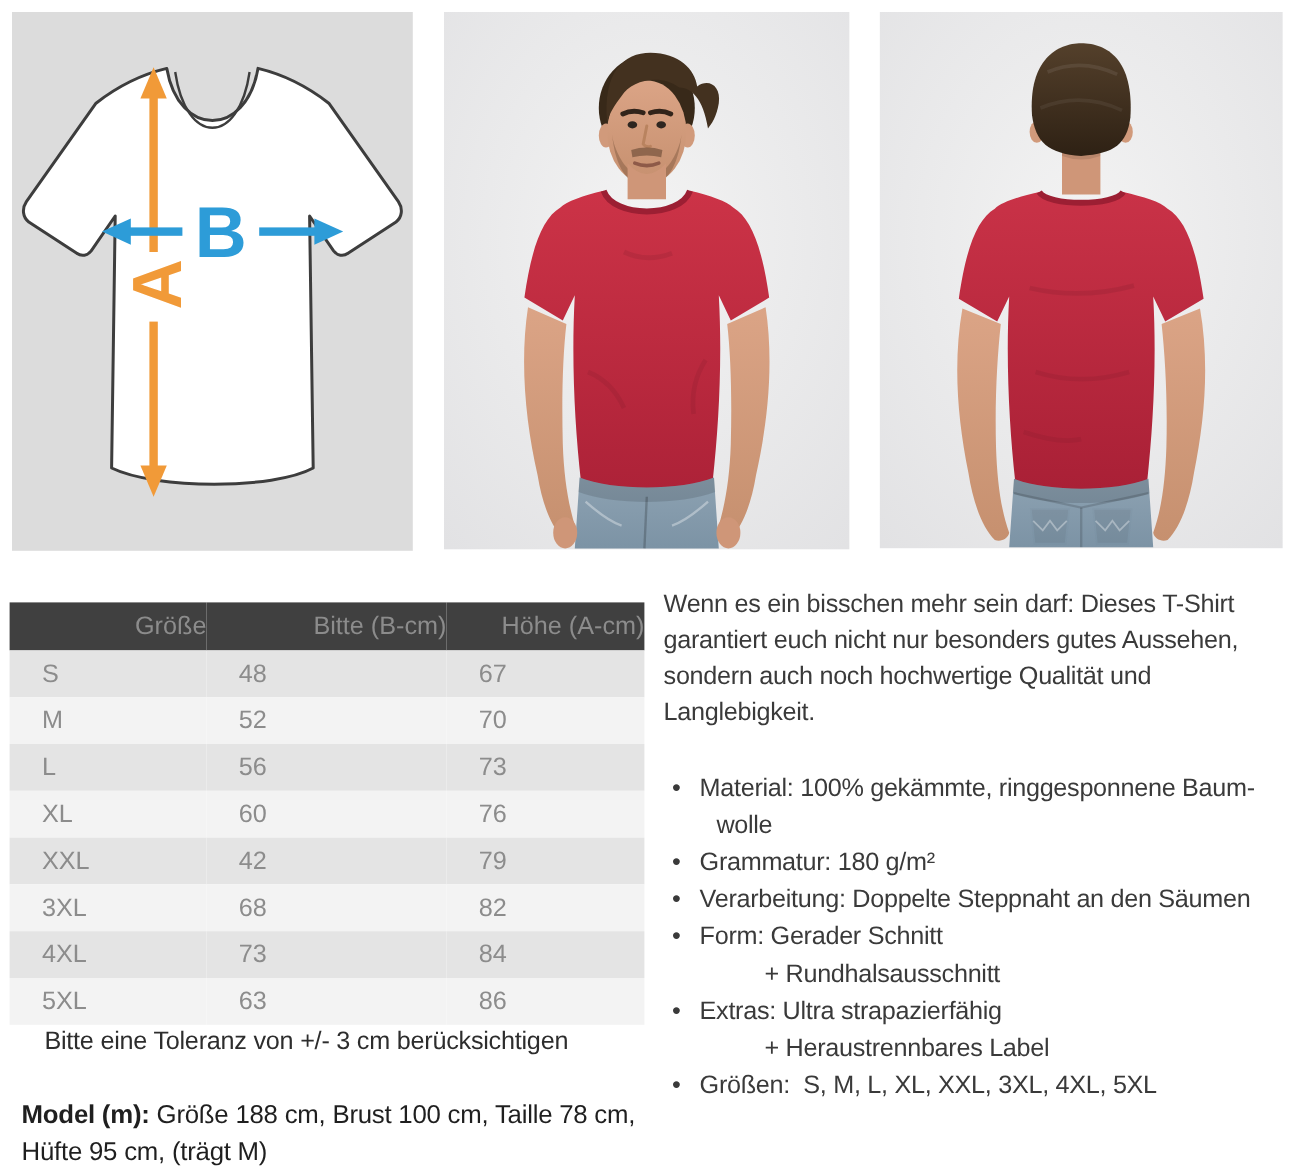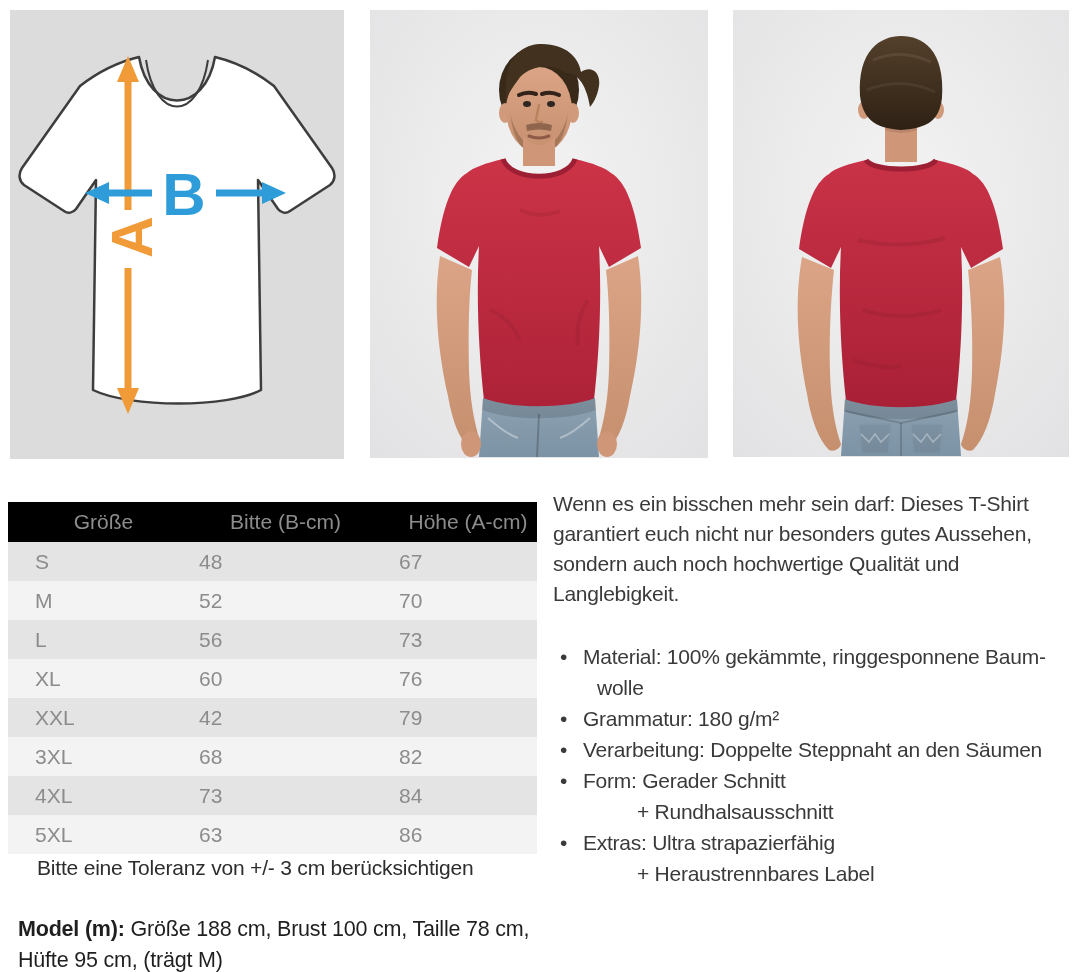--- a/index.html
+++ b/index.html
@@ -10,21 +10,21 @@
   .diagram-panel{position:absolute;left:10px;top:10px;width:334px;height:449px;background:#DCDCDC;}
   .photo{position:absolute;top:10px;}
   .photo-front{left:370px;width:338px;height:448px;}
   .photo-back{left:733px;width:336px;height:447px;}
   .photo svg,.diagram-panel svg{display:block;width:100%;height:100%;}
 
   
   table.size-chart{position:absolute;left:8px;top:502px;width:529px;border-collapse:collapse;
         font-size:21px;color:#8C8C8C;table-layout:fixed;}
   table.size-chart col.c1{width:164px;} table.size-chart col.c2{width:200px;} table.size-chart col.c3{width:165px;}
-  table.size-chart th{font-weight:normal;text-align:center;height:40px;padding:0 0 0 27px;background:#000000;}
+  table.size-chart th{font-weight:normal;text-align:right;height:40px;padding:0 0 0 27px;background:#404040;}
   table.size-chart td{height:39px;padding:0 0 0 27px;}
   tr.row-dark td{background:#E4E4E4;}
   tr.row-light td{background:#F3F3F3;}
 
   .tolerance-note{position:absolute;left:18px;top:856px;width:522px;
         font-size:21px;color:#2D2D2D;letter-spacing:-0.2px;margin-left:19px;}
   .model-note{position:absolute;left:18px;top:892px;width:524px;
         font-size:21.5px;line-height:31px;color:#1F1F1F;letter-spacing:-0.2px;}
   .model-note b{font-weight:bold;}
 
@@ -251,16 +251,17 @@
     <p class="intro">Wenn es ein bisschen mehr sein darf: Dieses T-Shirt garantiert euch nicht nur besonders gutes Aussehen, sondern auch noch hochwertige Qualität und Langlebigkeit.</p>
     <div class="spec-list">
       <div class="spec-line bullet">Material: 100% gekämmte, ringgesponnene Baum-</div>
       <div class="spec-line wrap">wolle</div>
       <div class="spec-line bullet">Grammatur: 180 g/m²</div>
       <div class="spec-line bullet">Verarbeitung: Doppelte Steppnaht an den Säumen</div>
       <div class="spec-line bullet">Form: Gerader Schnitt</div>
       <div class="spec-line plus">+ Rundhalsausschnitt</div>
       <div class="spec-line bullet">Extras: Ultra strapazierfähig</div>
       <div class="spec-line plus">+ Heraustrennbares Label</div>
+      <div class="spec-line bullet">Größen:  S, M, L, XL, XXL, 3XL, 4XL, 5XL</div>
     </div>
   </div>
 
 </div>
 
 </body></html>

